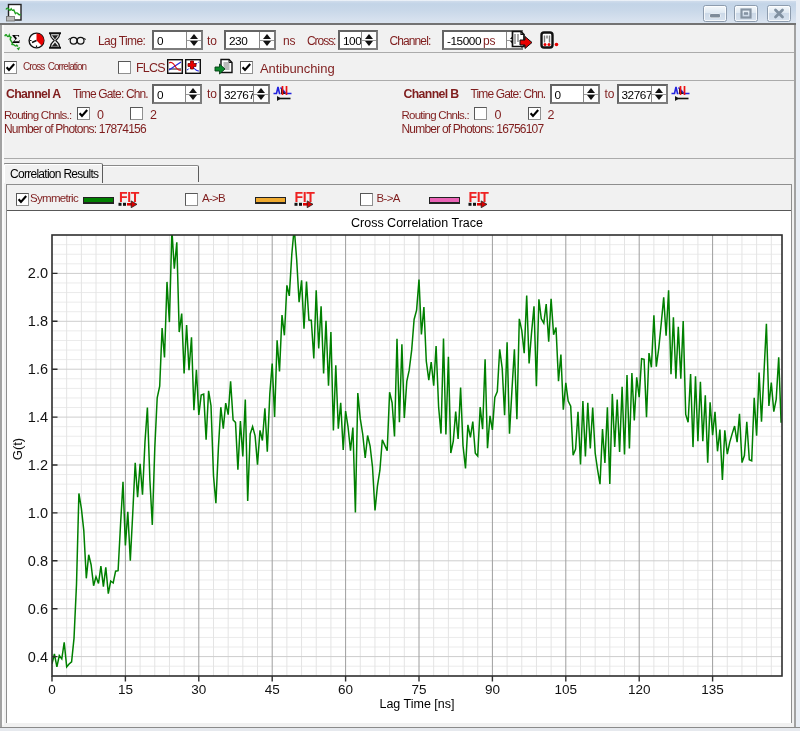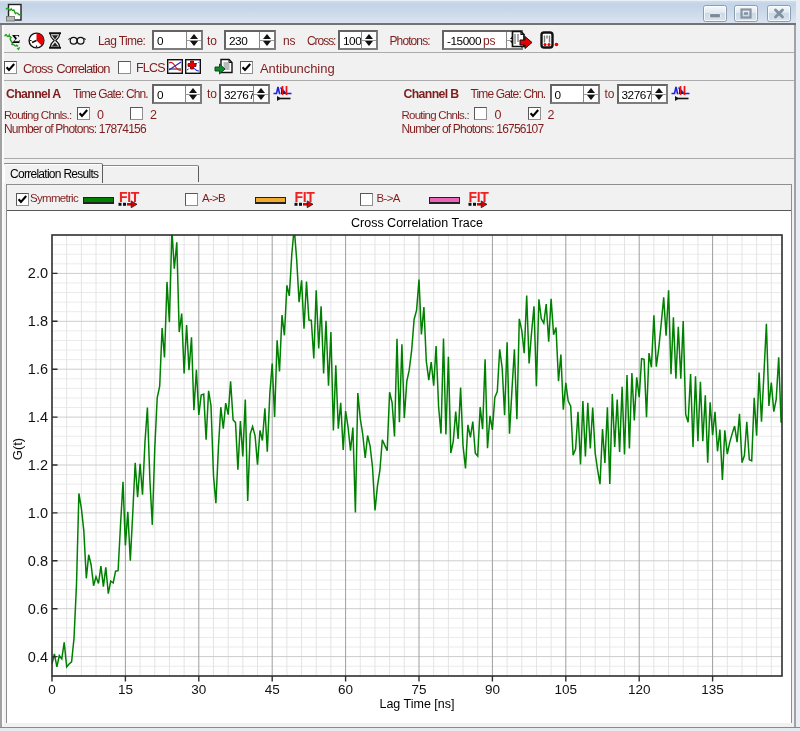--- a/index.html
+++ b/index.html
@@ -94,21 +94,21 @@
     </div>
 <div class="lbl" style="left:283px;top:33.5px">ns</div>
 <div class="lbl" style="left:307px;top:33.5px;letter-spacing:-1.05px">Cross:</div>
 <div class="spin" style="left:338px;top:30px;width:40px">
       <span class="tx">100</span>
       <span class="sp">
         <span class="tri-u"></span>
         <span class="tri-d"></span>
       </span>
     </div>
-<div class="lbl" style="left:389.5px;top:33.5px;letter-spacing:-0.9px">Photons:</div>
+<div class="lbl" style="left:389.5px;top:33.5px;letter-spacing:-0.9px">Channel:</div>
 <div class="spin" style="left:442px;top:30px;width:81px">
       <span class="tx">-15000</span>
       <span class="sp">
         <span class="tri-u"></span>
         <span class="tri-d"></span>
       </span>
     </div>
 <div class="lbl" style="left:483px;top:33.5px">ps</div>
 <svg style="position:absolute;left:511px;top:30px" width="22" height="21" viewBox="0 0 22 21">
 <path d="M1.5 1.5 h8.5 l3 3 v12 h-11.5 z" fill="#fff" stroke="#111" stroke-width="1.7"></path>
@@ -122,21 +122,21 @@
 <circle cx="5" cy="13.5" r="1.5" fill="#e80000"></circle>
       <circle cx="9" cy="13.5" r="1.5" fill="#e80000"></circle>
       <circle cx="16.5" cy="13.5" r="1.8" fill="#e80000"></circle>
 </svg>
 <div class="hr1" style="top:52px"></div>
 <div class="cb" style="left:4px;top:60.5px">
       <svg width="13" height="13" viewBox="0 0 13 13" style="position:absolute;left:-1px;top:-1px">
 <path d="M2.6 6.2 L5 9 L10.2 3" fill="none" stroke="#000" stroke-width="2.1"></path>
       </svg>
     </div>
-<div class="lbl" style="left:23px;top:61px;font-size:13px;letter-spacing:-0.95px;word-spacing:1.5px">Cross Correlation</div>
+<div class="lbl" style="left:23px;top:61px;font-size:10px;letter-spacing:-0.95px;word-spacing:1.5px">Cross Correlation</div>
 <div class="cb" style="left:117.5px;top:60.5px"></div>
 <div class="lbl" style="left:136px;top:61px;font-size:12.5px;letter-spacing:-0.8px">FLCS</div>
 <svg style="position:absolute;left:167px;top:59px" width="16" height="15" viewBox="0 0 16 15">
 <rect x="0.7" y="0.7" width="14.6" height="13.6" fill="#fff" stroke="#111" stroke-width="1.4"></rect>
 <path d="M2 10 h12" stroke="#111" stroke-width="1"></path>
 <path d="M2 11 L14 3" stroke="#2222dd" stroke-width="1.2"></path>
 <path d="M2 4 q3 -2 6 3 t6 4" fill="none" stroke="#dd1111" stroke-width="1.2"></path>
 </svg>
 <svg style="position:absolute;left:185px;top:59px" width="16" height="15" viewBox="0 0 16 15">
 <rect x="0.7" y="0.7" width="14.6" height="13.6" fill="#fff" stroke="#111" stroke-width="1.4"></rect>

